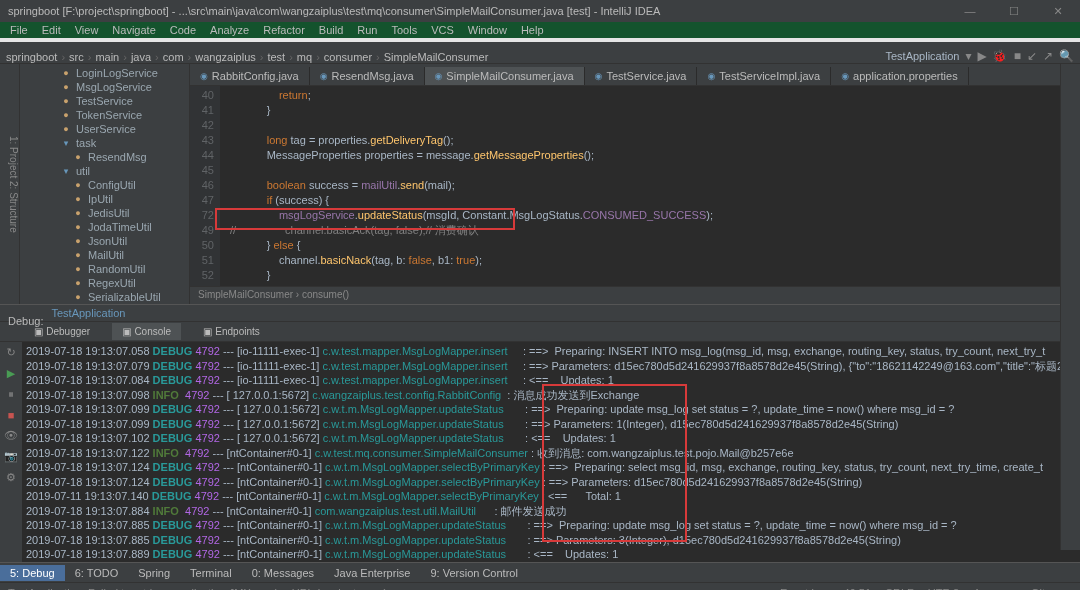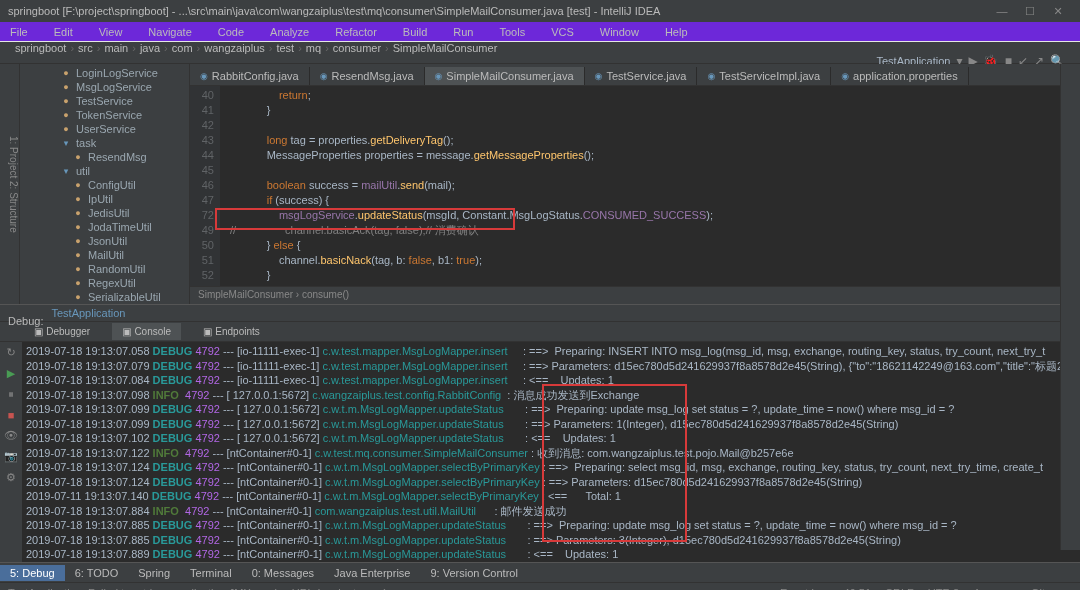--- a/index.html
+++ b/index.html
@@ -1,22 +1,22 @@
 <!DOCTYPE html>
 <html><head>
 <meta charset="utf-8">
 <style>
 * { margin: 0; padding: 0; box-sizing: border-box; font-family: 'Segoe UI', sans-serif; font-size: 11px; }
 body { background: #2b2b2b; color: #a9b7c6; width: 1080px; height: 590px; overflow: hidden; position: relative; }
-.titlebar { height: 22px; background: #3c3f41; display: flex; align-items: center; padding: 0 8px; color: #bbb; font-size: 11px; }
+.titlebar { height: 22px; background: #3c3f41; display: flex; align-items: center; padding: 0 8px; color: #bbb; font-size: 11px; gap: 16px; }
 .titlebar .title { flex: 1; }
 .winbtn { width: 28px; text-align: center; color: #888; }
-.menubar { height: 20px; background: #6d28d9; display: flex; align-items: center; padding: 0 4px; gap: 14px; border-bottom: 1px solid #e5e5e5; }
+.menubar { height: 20px; background: #14532d; display: flex; align-items: center; padding: 0 4px; gap: 2px; border-bottom: 4px solid #e5e5e5; }
 .menubar span { padding: 2px 6px; color: #bbb; font-size: 11px; }
-.navbar { height: 22px; background: #3c3f41; display: flex; align-items: flex-start; padding: 0 15px; border-bottom: 1px solid #323232; flex-direction: column; }
+.navbar { height: 22px; background: #3c3f41; display: flex; align-items: flex-end; padding: 0 6px; border-bottom: 1px solid #323232; }
 .crumb { display: flex; align-items: center; gap: 4px; }
 .crumb span { color: #bbb; font-size: 11px; }
 .crumb .sep { color: #666; }
 .nav-right { margin-left: auto; display: flex; align-items: center; gap: 6px; }
 .nav-right .ico { color: #888; font-size: 12px; }
 .run-ico { color: #499c54; }
 .content { display: flex; height: 240px; }
 .leftgutter { width: 20px; background: #3c3f41; writing-mode: vertical-rl; text-align: center; font-size: 10px; color: #888; border-right: 1px solid #323232; }
 .project { width: 170px; background: #3c3f41; overflow: hidden; border-right: 1px solid #323232; }
 .tree { padding: 2px 0; }

